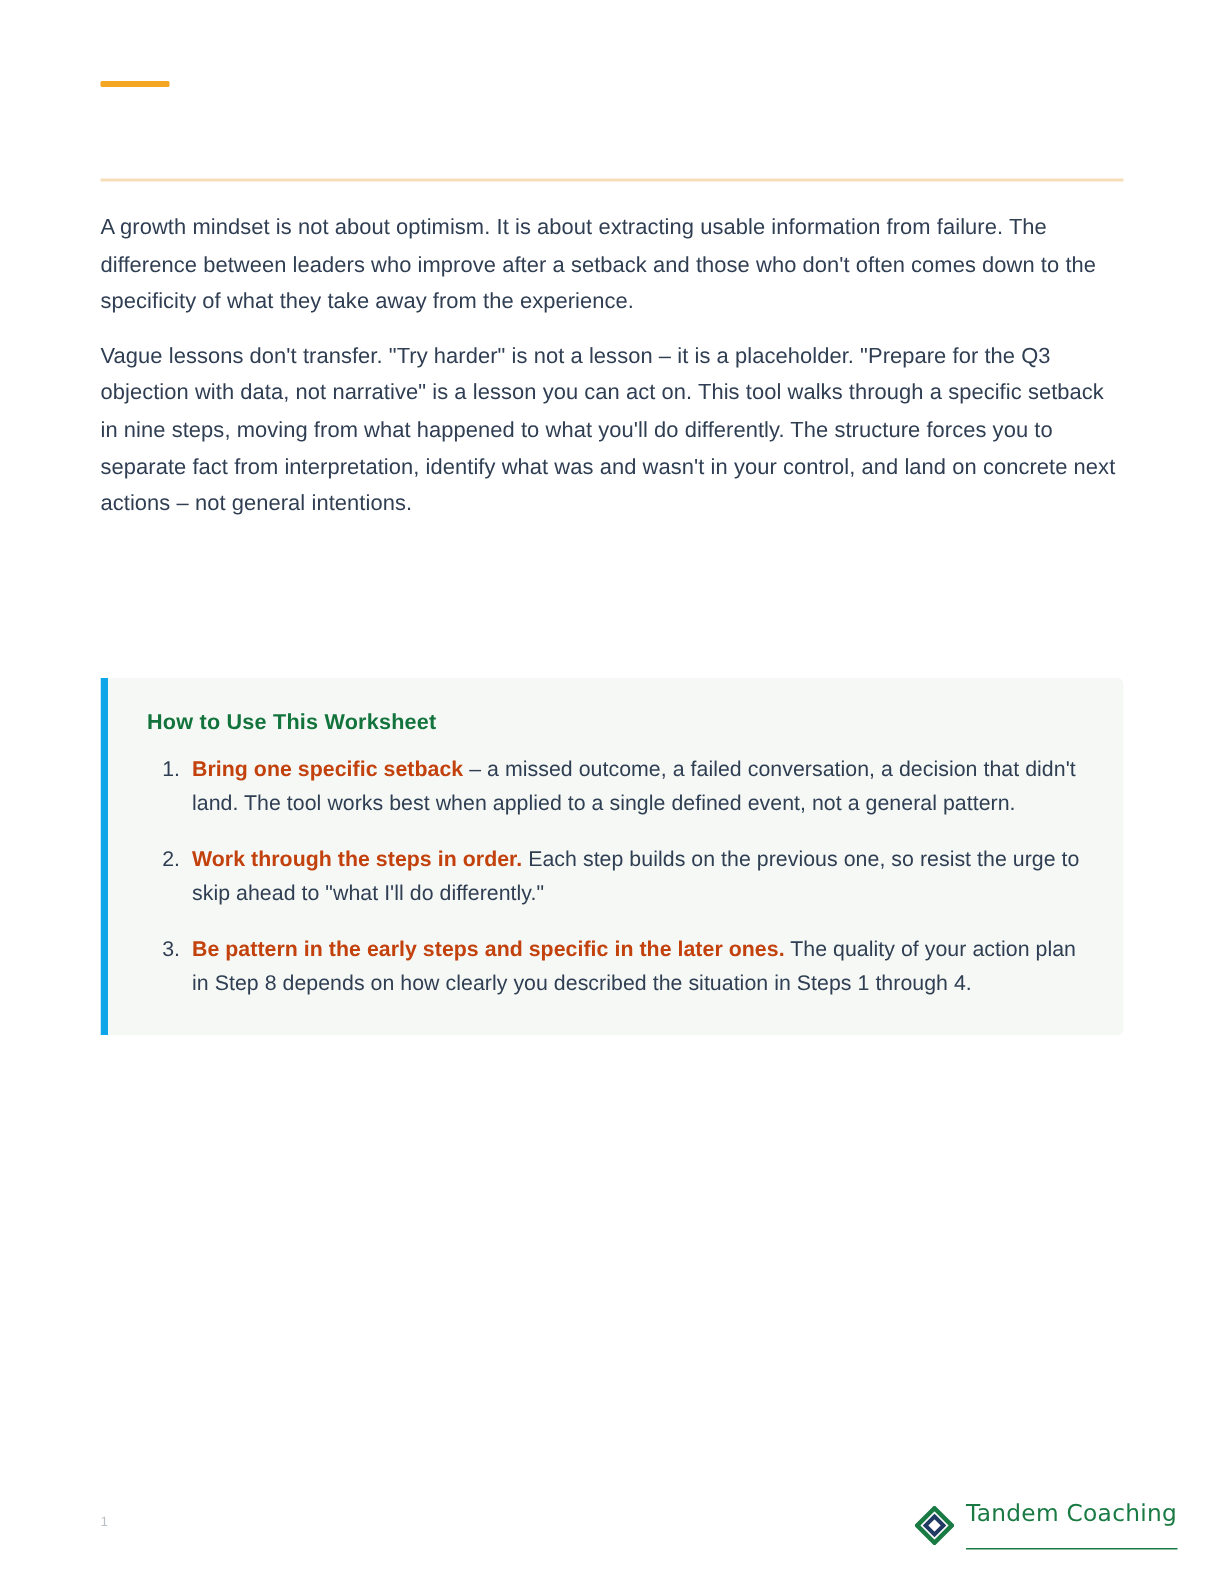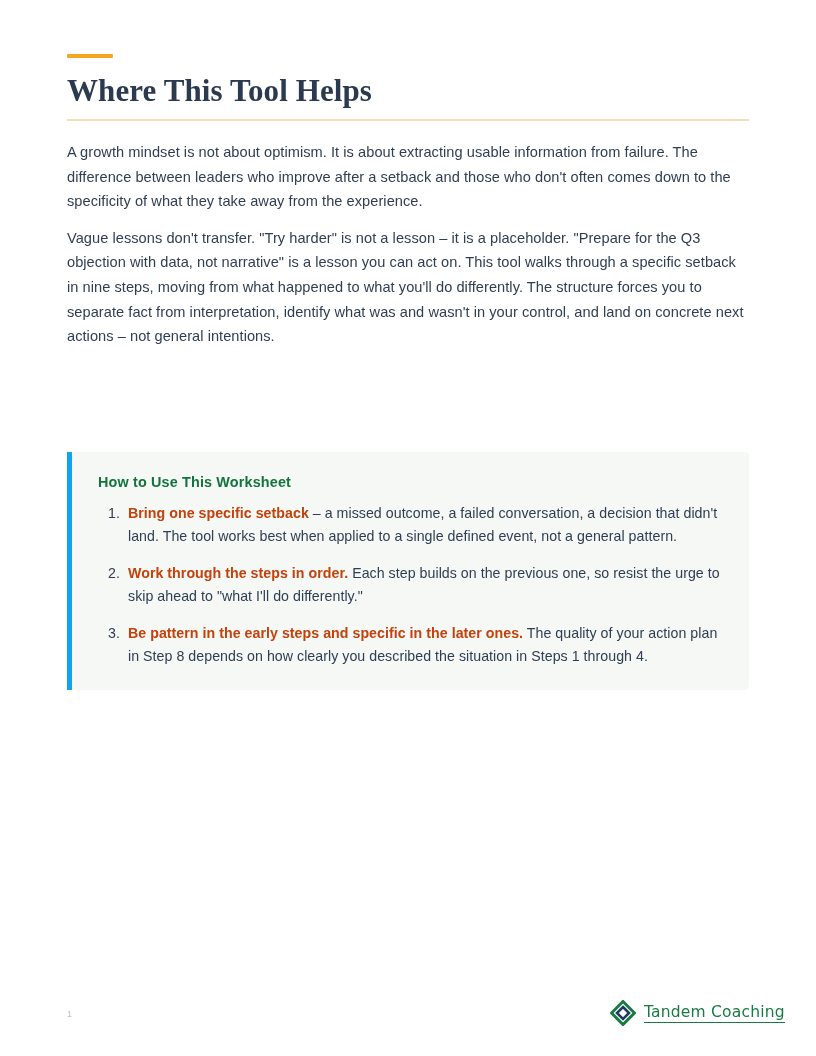--- a/index.html
+++ b/index.html
@@ -142,33 +142,32 @@
     display: block;
   }
 
   .logo-wordmark {
     font-family: "DejaVu Sans", sans-serif;
     font-size: 15.5px;
     font-weight: normal;
     color: #1a7a43;
     letter-spacing: 0.2px;
     border-bottom: 1.5px solid #1a7a43;
-    padding-bottom: 1px;
+    padding-bottom: 14px;
     line-height: 18px;
     white-space: nowrap;
   }
 </style>
 </head>
 <body>
 
 <div class="page">
 
   <div class="accent-bar"></div>
 
-  <h1 class="page-title">Where This Tool Helps</h1>
 
   <div class="title-rule"></div>
 
   <div class="content">
     <p class="body-par">A growth mindset is not about optimism. It is about extracting usable information from failure. The difference between leaders who improve after a setback and those who don't often comes down to the specificity of what they take away from the experience.</p>
     <p class="body-par">Vague lessons don't transfer. "Try harder" is not a lesson – it is a placeholder. "Prepare for the Q3 objection with data, not narrative" is a lesson you can act on. This tool walks through a specific setback in nine steps, moving from what happened to what you'll do differently. The structure forces you to separate fact from interpretation, identify what was and wasn't in your control, and land on concrete next actions – not general intentions.</p>
   </div>
 
   <div class="callout">
     <div class="callout-title">How to Use This Worksheet</div>

